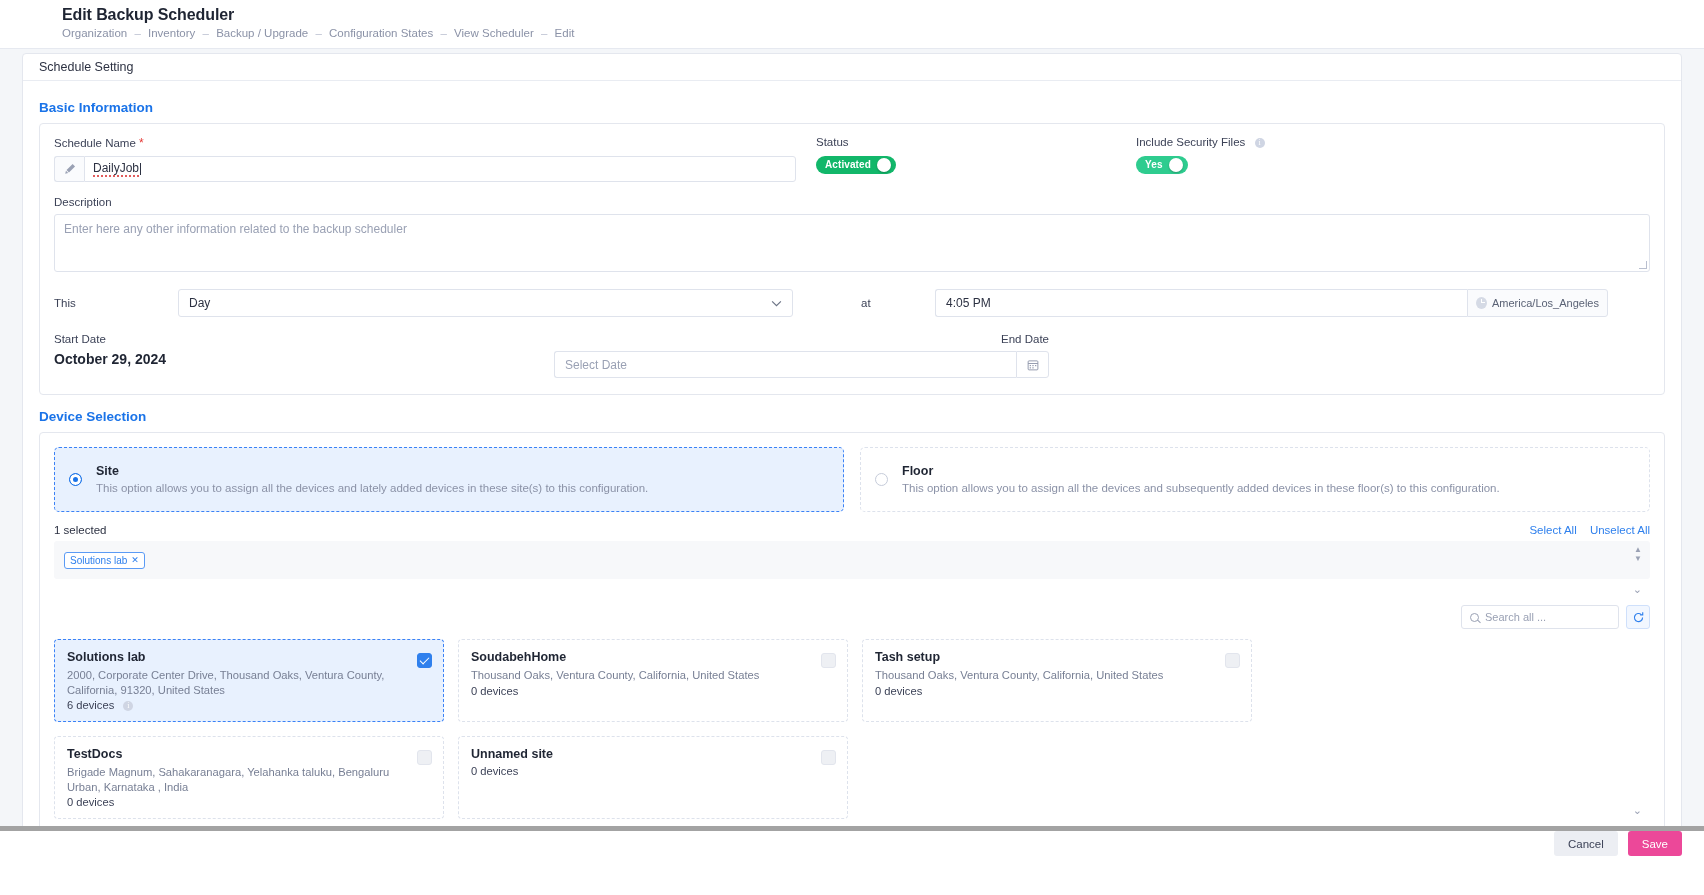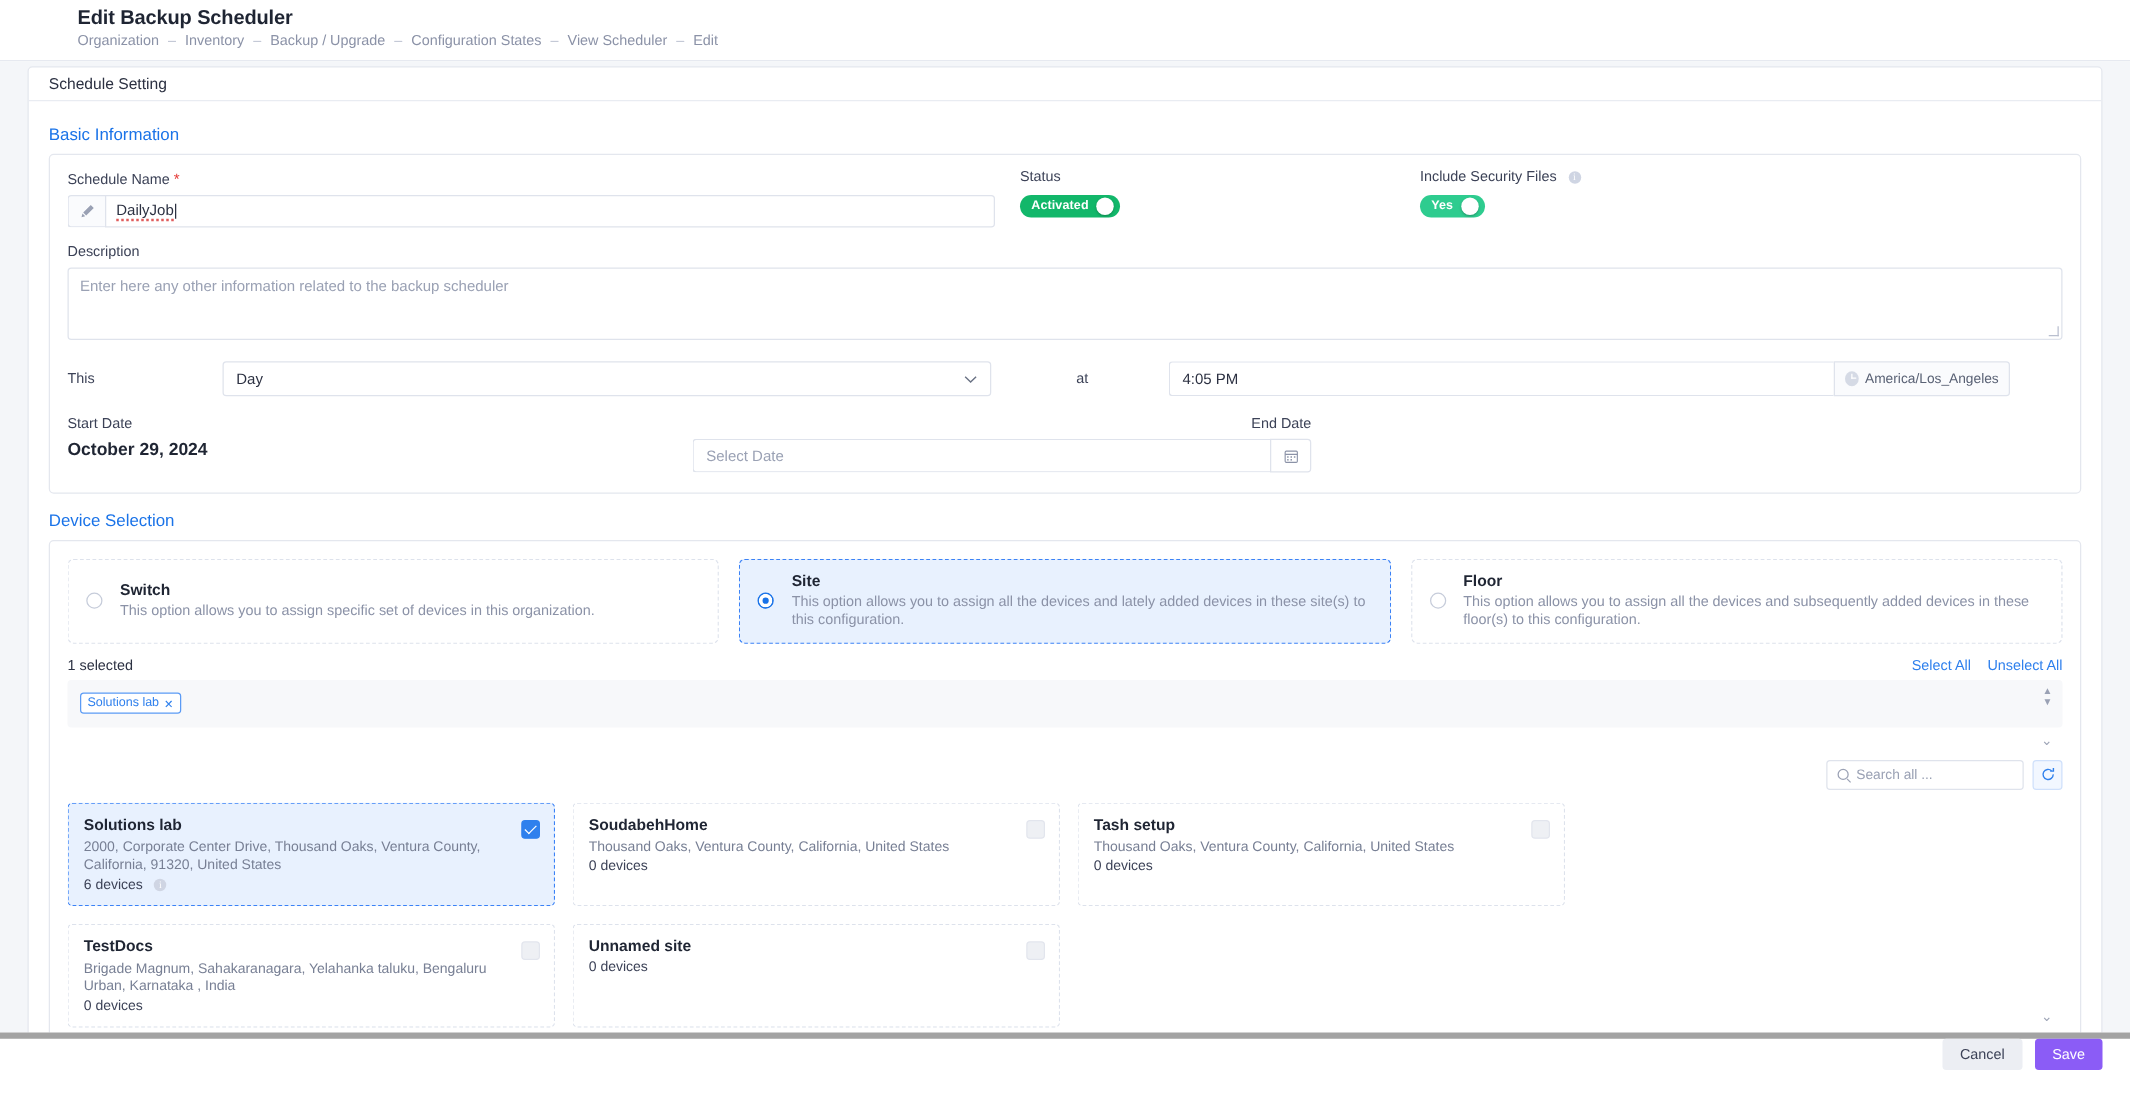--- a/index.html
+++ b/index.html
@@ -38,21 +38,21 @@
     height: 27px;
     border-bottom: 1px solid #e9ecf2;
     display:flex; align-items:center;
     padding-left: 16px;
     font-size: 12.5px;
     color:#2c3142;
   }
   .card-body { padding: 12px 16px 0 16px; position:relative; height: 770px;}
 
   .section-title {
-    color:#1a73e8; font-size: 13.5px; font-weight: normal;
+    color:#1a73e8; font-size: 13.5px; font-weight: bold;
     margin: 7px 0 8px 0;
   }
   .subcard {
     border: 1px solid #e4e7ee; border-radius: 4px;
     background:#fff;
     padding: 12px 14px 16px 14px;
   }
 
   
   .row1 { display:flex; align-items:flex-start; }
@@ -267,21 +267,21 @@
     background:#ffffff; border-top:5px solid #a3a3a3;
     display:flex; align-items:flex-start; justify-content:flex-end;
     padding-right: 22px; gap: 10px;
   }
   .btn {
     height: 25px; border-radius:3px; font-size:11.5px;
     display:inline-flex; align-items:center; justify-content:center;
     padding: 0 14px; cursor:pointer;
   }
   .btn-cancel { background:#eceef3; color:#3c4257; }
-  .btn-save { background:#8b5cf6; color:#ffffff; }
+  .btn-save { background:#ec4899; color:#ffffff; }
 </style>
 </head>
 <body>
 
 <div class="page">
 
   <div class="page-header">
     <div class="page-title">Edit Backup Scheduler</div>
     <div class="breadcrumb">
       <span class="crumb">Organization</span>
@@ -408,27 +408,20 @@
             </div>
           </div>
 
         </div>
 
         <div class="section-title" style="margin-top:14px;">Device Selection</div>
 
         <div class="subcard" style="padding:14px 14px 16px 14px; position:relative;">
 
           <div class="opt-row">
-            <div class="opt">
-              <span class="radio"></span>
-              <span>
-                <span class="opt-title" style="display:block">Switch</span>
-                <span class="opt-desc" style="display:block">This option allows you to assign specific set of devices in this organization.</span>
-              </span>
-            </div>
             <div class="opt selected">
               <span class="radio on"></span>
               <span>
                 <span class="opt-title" style="display:block">Site</span>
                 <span class="opt-desc" style="display:block">This option allows you to assign all the devices and lately added devices in these site(s) to this configuration.</span>
               </span>
             </div>
             <div class="opt">
               <span class="radio"></span>
               <span>

